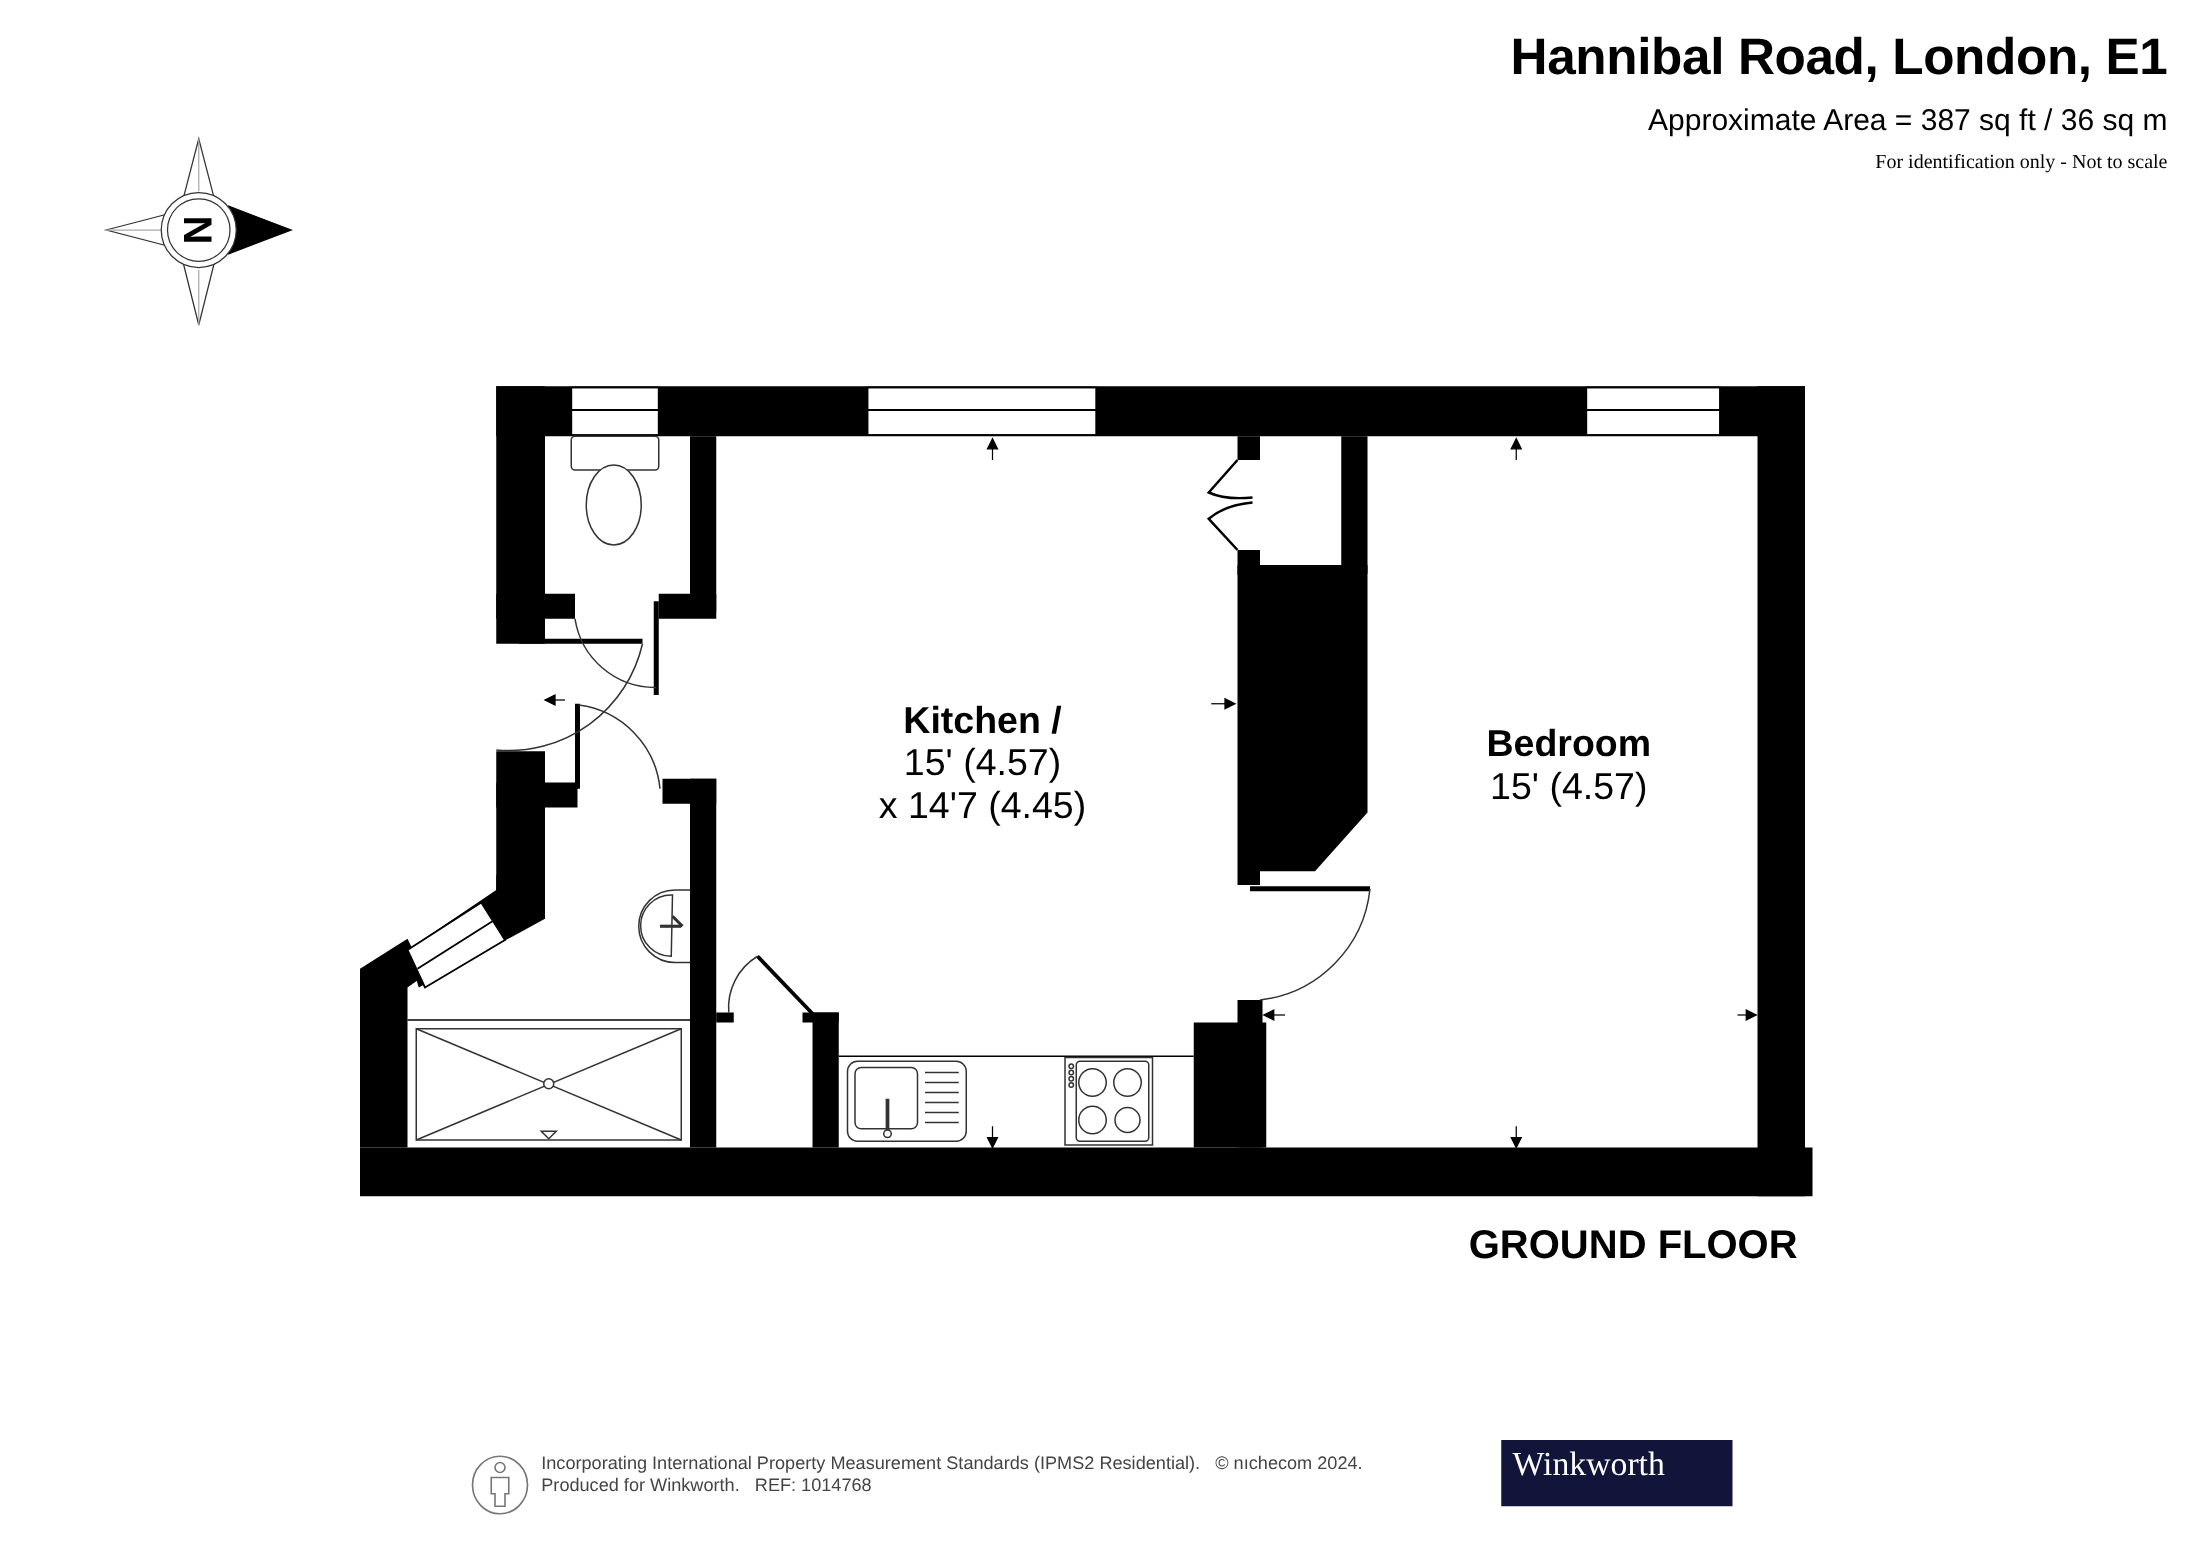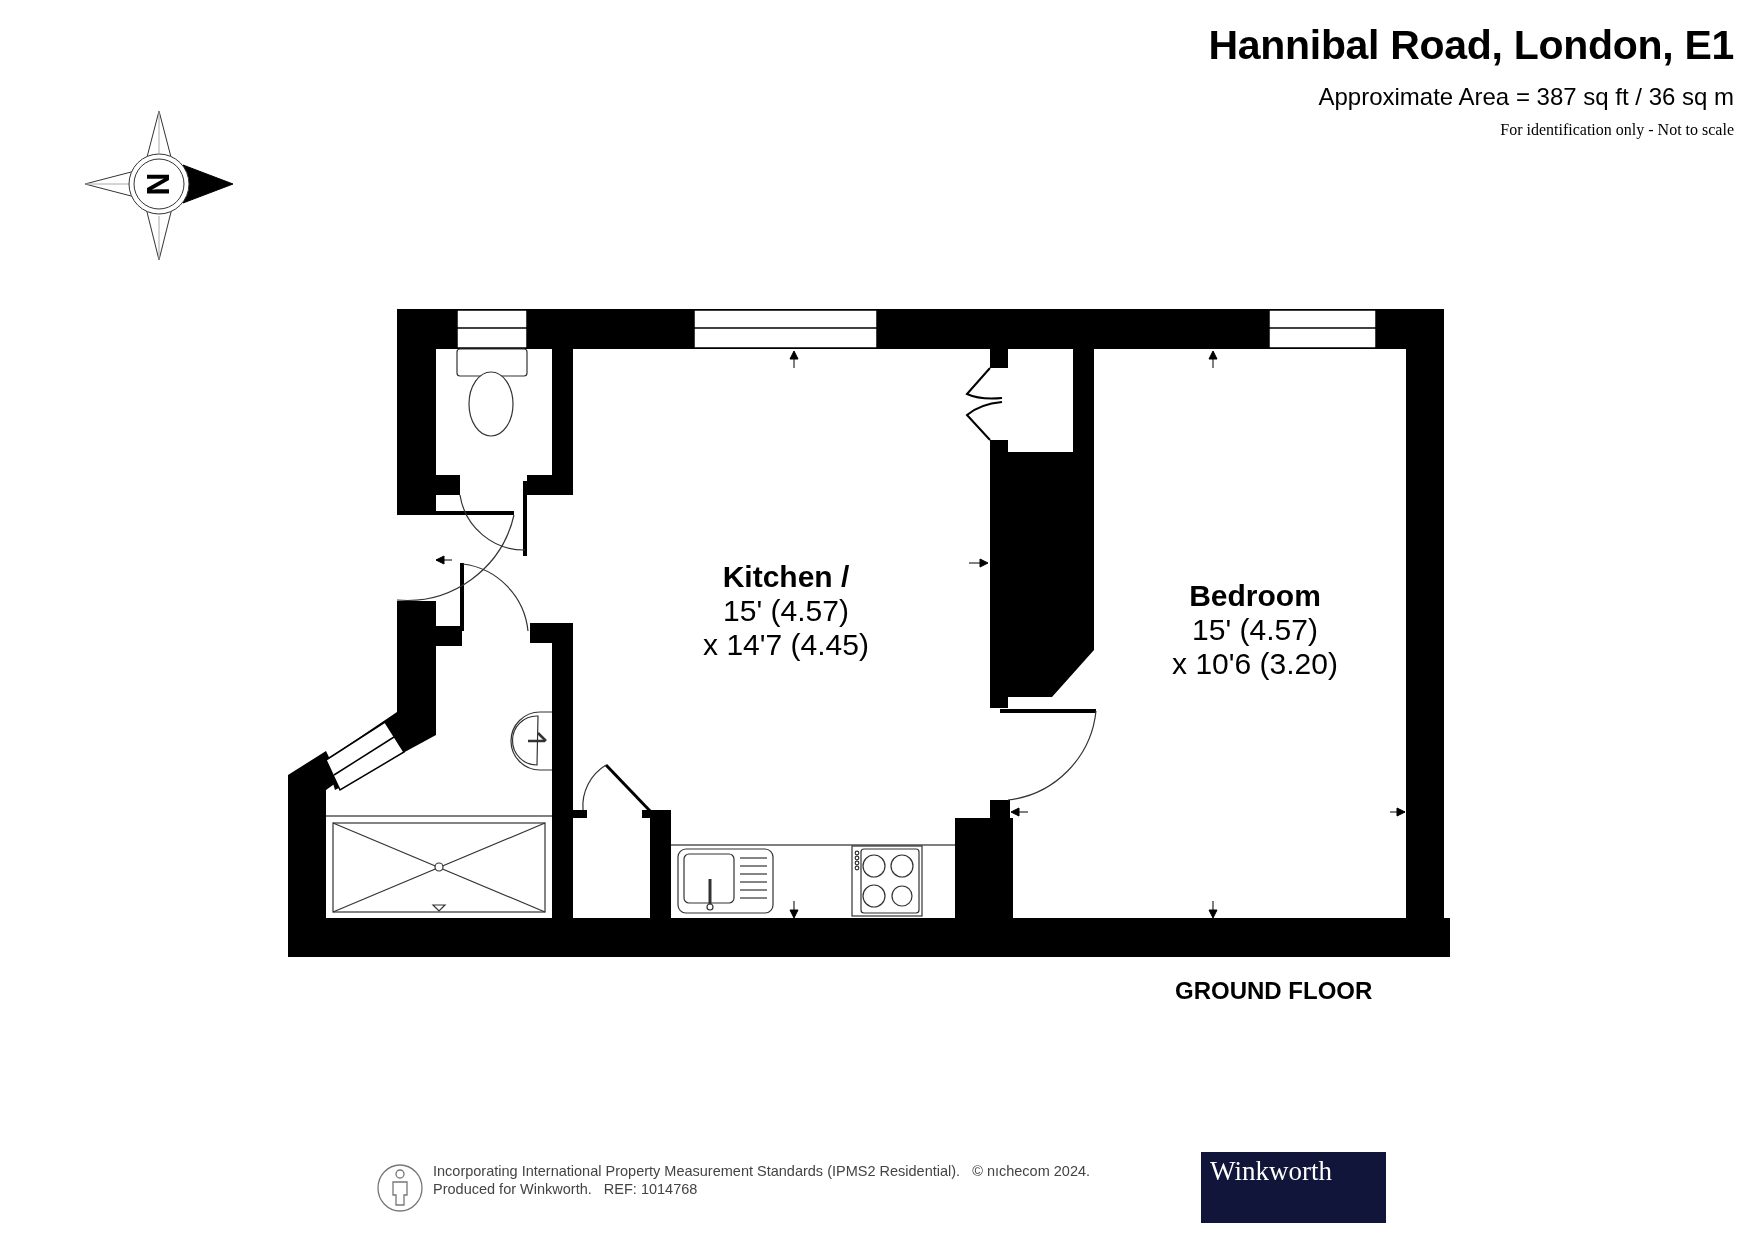--- a/index.html
+++ b/index.html
@@ -1,28 +1,28 @@
 <!DOCTYPE html>
 <html><head>
 <meta charset="utf-8">
 <style>
   html, body { margin: 0; padding: 0; background: #ffffff; }
   body { width: 1755px; height: 1241px; position: relative; overflow: hidden; font-family: "Liberation Sans", sans-serif; color: #000; }
   .abs { position: absolute; }
   .title { right: 21px; top: 22px; font-size: 41px; font-weight: bold; white-space: nowrap; letter-spacing: -0.3px; }
   .area { right: 21px; top: 83px; font-size: 24px; white-space: nowrap; }
   .disclaimer { right: 21px; top: 121px; font-size: 16px; white-space: nowrap; font-family: Liberation Serif, serif; }
-  .floor-label { left: 1175px; top: 977px; font-size: 24px; font-weight: bold; white-space: nowrap; }
+  .floor-label { left: 1175px; top: 977px; font-size: 32px; font-weight: bold; white-space: nowrap; }
   .room-label { text-align: center; font-size: 30px; line-height: 34px; white-space: nowrap; }
   .room-label .name { font-weight: bold; display: block; }
   .room-label .dim { display: block; }
   .footer-text { left: 433px; top: 1162px; font-size: 14.5px; line-height: 18px; color: #444; white-space: nowrap; }
   .footer-text span { display: block; }
   .footer-icon { left: 376px; top: 1163px; width: 48px; height: 50px; }
-  .logo { left: 1201px; top: 1152px; width: 185px; height: 71px; background: #111539; color: #ffffff; font-family: "Liberation Serif", serif; font-size: 27px; box-sizing: border-box; padding: 4px 0 0 9px; }
+  .logo { left: 1201px; top: 1152px; width: 185px; height: 53px; background: #111539; color: #ffffff; font-family: "Liberation Serif", serif; font-size: 27px; box-sizing: border-box; padding: 4px 0 0 9px; }
   svg { position: absolute; left: 0; top: 0; }
 </style>
 </head>
 <body>
 
 <div class="abs title">Hannibal Road, London, E1</div>
 <div class="abs area">Approximate Area = 387 sq ft / 36 sq m</div>
 <div class="abs disclaimer">For identification only - Not to scale</div>
 
 <svg width="1755" height="1241" style="pointer-events:none">
@@ -189,21 +189,20 @@
 </svg>
 
 <div class="abs room-label" style="left:636px; top:560px; width:300px;">
   <span class="name">Kitchen /</span>
   <span class="dim">15' (4.57)</span>
   <span class="dim">x 14'7 (4.45)</span>
 </div>
 <div class="abs room-label" style="left:1105px; top:560px; width:300px;margin-top:19px;">
   <span class="name">Bedroom</span>
   <span class="dim">15' (4.57)</span>
-  <span class="dim">x 10'6 (3.20)</span>
 </div>
 
 <div class="abs floor-label">GROUND FLOOR</div>
 
 <svg class="abs footer-icon" viewBox="0 0 48 50" width="48" height="50" style="left:376px; top:1163px;">
   <ellipse cx="24" cy="25" rx="22" ry="23" fill="none" stroke="#777" stroke-width="1.3"></ellipse>
   <circle cx="24" cy="11" r="4" fill="none" stroke="#777" stroke-width="1.3"></circle>
   <path d="M 17,19 L 31,19 L 31,32 L 28,32 L 28,42 L 20,42 L 20,32 L 17,32 Z" fill="none" stroke="#777" stroke-width="1.3"></path>
 </svg>
 <div class="abs footer-text">

